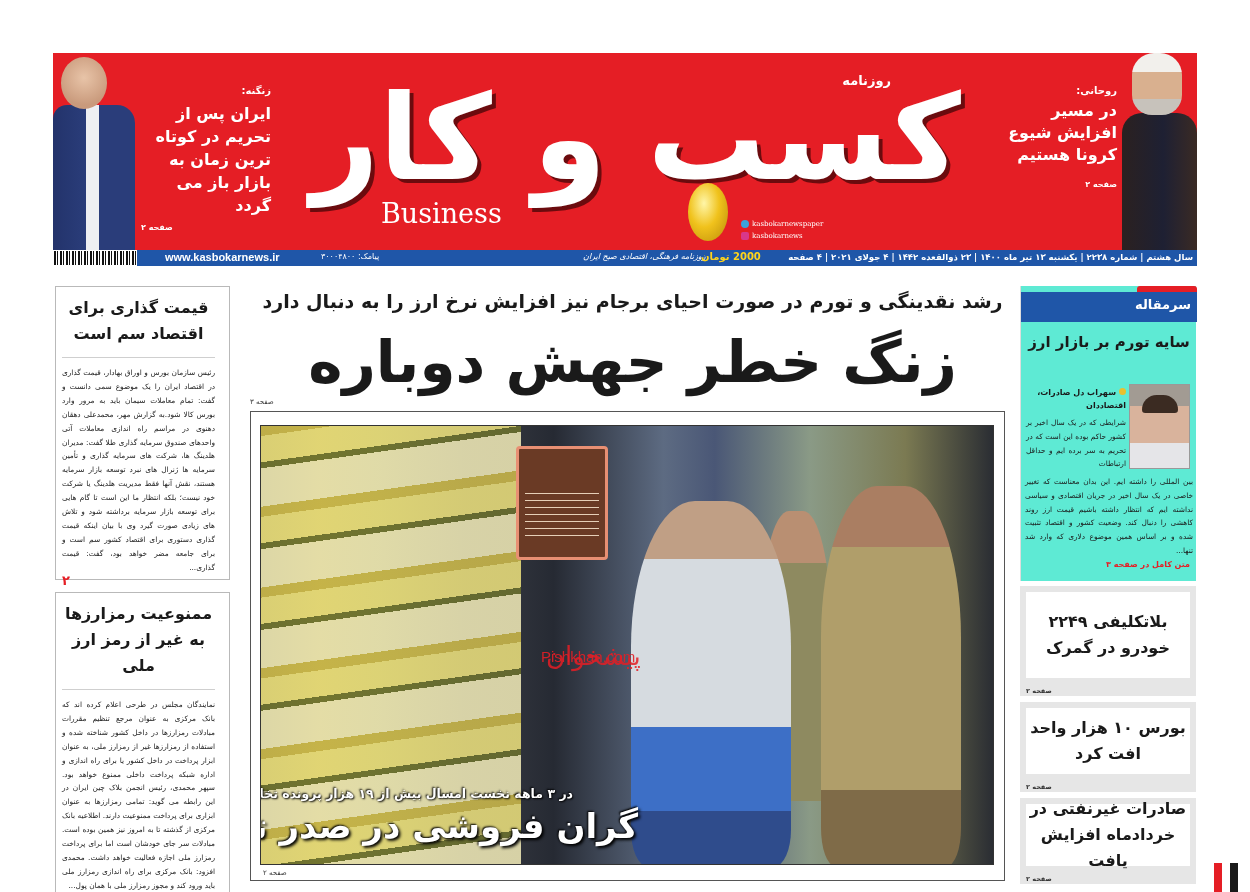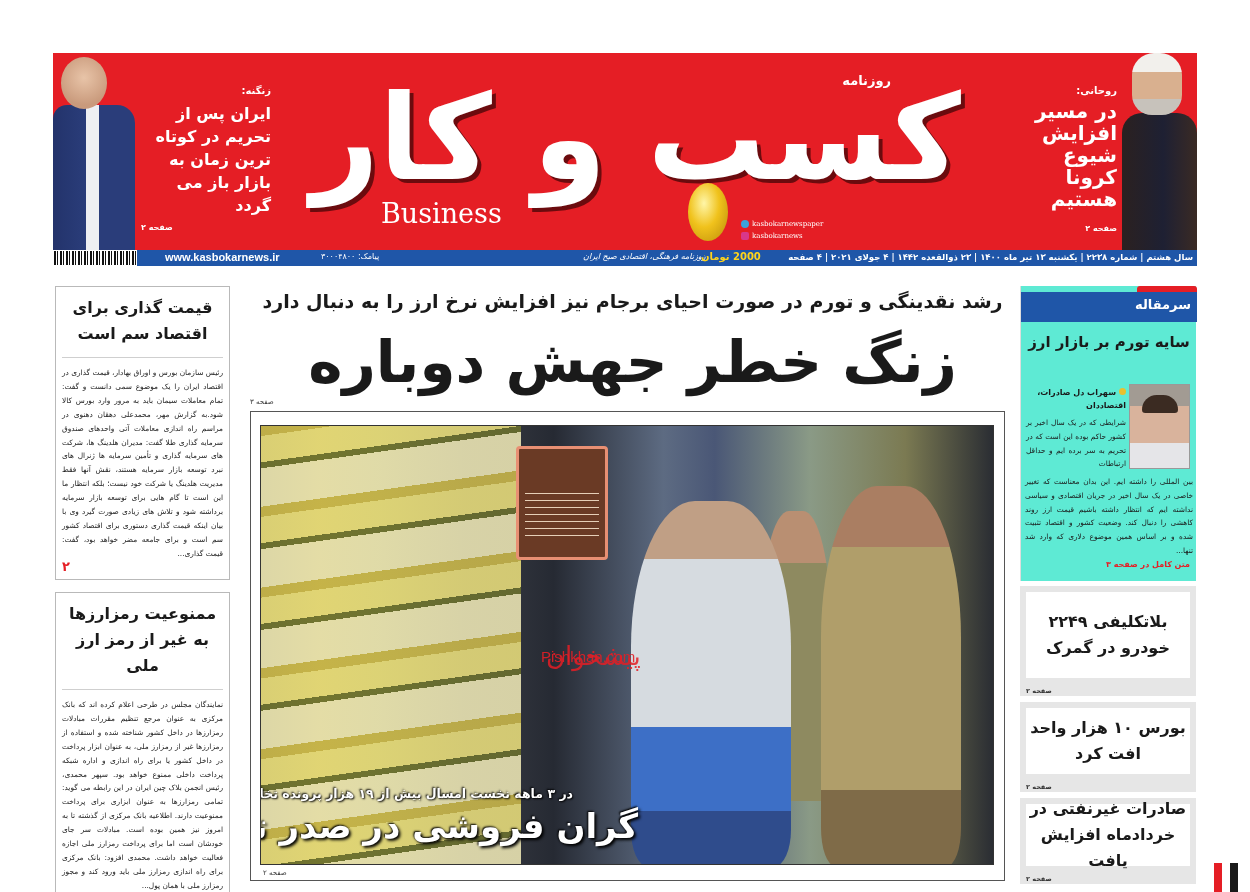--- a/index.html
+++ b/index.html
@@ -6,21 +6,21 @@
   html, body { width: 1250px; height: 892px; background: #ffffff; overflow: hidden; }
   body { position: relative; font-family: "DejaVu Sans", sans-serif; color: #1a1a1a; }
 
   
   .masthead { position: absolute; left: 53px; top: 53px; width: 1144px; height: 197px; background: #e51e25; overflow: hidden; }
   .mast-right-photo { position: absolute; right: 0; top: 0; width: 75px; height: 197px; }
   .mast-right-photo .head { position: absolute; left: 10px; top: 0; width: 50px; height: 62px; border-radius: 22px 22px 20px 20px; background: linear-gradient(#f2f0ec 0 30%, #d9b08f 30% 75%, #c7c2bb 75%); }
   .mast-right-photo .robe { position: absolute; left: 0; top: 60px; width: 75px; height: 137px; background: linear-gradient(90deg, #2b2120, #1e2033 55%, #3a2a24); border-radius: 20px 20px 0 0; }
   .mast-right-text { position: absolute; right: 80px; top: 32px; width: 110px; text-align: right; color: #fff; direction: rtl; }
   .mast-right-text .speaker { font-size: 10px; font-weight: bold; margin-bottom: 4px; }
-  .mast-right-text .quote { font-size: 20px; font-weight: bold; line-height: 22px; }
+  .mast-right-text .quote { font-size: 16px; font-weight: bold; line-height: 22px; }
   .mast-right-text .page { font-size: 8px; font-weight: bold; margin-top: 14px; }
 
   .mast-left-photo { position: absolute; left: 0; top: 0; width: 82px; height: 197px; }
   .mast-left-photo .head { position: absolute; left: 8px; top: 4px; width: 46px; height: 52px; border-radius: 50%; background: radial-gradient(circle at 50% 40%, #e8c4a8, #c99a7c 70%); }
   .mast-left-photo .suit { position: absolute; left: 0; top: 52px; width: 82px; height: 145px; background: linear-gradient(90deg, #23336b, #2a3d7a 40%, #eef0f3 40% 56%, #2a3d7a 56%); border-radius: 14px 18px 0 0; }
   .mast-left-text { position: absolute; left: 88px; top: 32px; width: 130px; text-align: right; color: #fff; direction: rtl; }
   .mast-left-text .speaker { font-size: 10px; font-weight: bold; margin-bottom: 6px; }
   .mast-left-text .quote { font-size: 16px; font-weight: bold; line-height: 23px; }
   .mast-left-text .page { font-size: 8px; font-weight: bold; margin-top: 6px; text-align: left; padding-left: 0; }
 
@@ -37,21 +37,21 @@
   
   .infobar { position: absolute; left: 53px; top: 250px; width: 1144px; height: 16px; background: #1f56a8; color: #fff; font-size: 9px; font-weight: bold; direction: ltr; }
   .infobar .barcode { position: absolute; left: 0; top: 0; width: 84px; height: 16px; background: repeating-linear-gradient(90deg, #111 0 2px, #fff 2px 3px, #111 3px 4px, #fff 4px 6px); border: 1px solid #fff; }
   .infobar .url { position: absolute; left: 112px; top: 1px; font-family: "Liberation Sans", sans-serif; font-size: 11px; }
   .infobar .sms { position: absolute; left: 268px; top: 2px; direction: rtl; font-size: 8px; font-weight: normal; }
   .infobar .tagline { position: absolute; left: 530px; top: 2px; direction: rtl; font-size: 8px; font-style: italic; font-weight: normal; }
   .infobar .price { position: absolute; left: 648px; top: 1px; direction: rtl; color: #ffd41a; font-size: 10px; }
   .infobar .issue { position: absolute; right: 4px; top: 2px; direction: rtl; font-size: 8.5px; }
 
   
-  .sidebox { position: absolute; left: 55px; width: 175px; border: 1px solid #b9b9b9; padding: 6px 6px 4px 6px; direction: rtl; text-align: justify; background: #fff; }
+  .sidebox { position: absolute; left: 55px; width: 175px; border: 1px solid #b9b9b9; padding: 6px 14px 4px 6px; direction: rtl; text-align: justify; background: #fff; }
   .sidebox .title { font-size: 16px; font-weight: bold; text-align: center; line-height: 26px; padding: 2px 0 10px; border-bottom: 1px solid #cfcfcf; margin-bottom: 8px; }
   .sidebox .body { font-size: 7.4px; line-height: 13.9px; color: #222; }
   .sidebox .pg { color: #e51e25; font-size: 13px; font-weight: bold; direction: ltr; text-align: left; line-height: 12px; }
   #box-pricing { top: 286px; height: 294px; }
   #box-crypto { top: 592px; height: 336px; }
 
   
   .kicker { position: absolute; left: 255px; top: 290px; width: 755px; text-align: center; direction: rtl; font-size: 19px; font-weight: bold; }
   .headline { position: absolute; left: 255px; top: 322px; width: 755px; text-align: center; direction: rtl; font-size: 58px; font-weight: bold; letter-spacing: -2px; line-height: 80px; }
   .pageref { font-size: 7px; color: #333; direction: rtl; }

